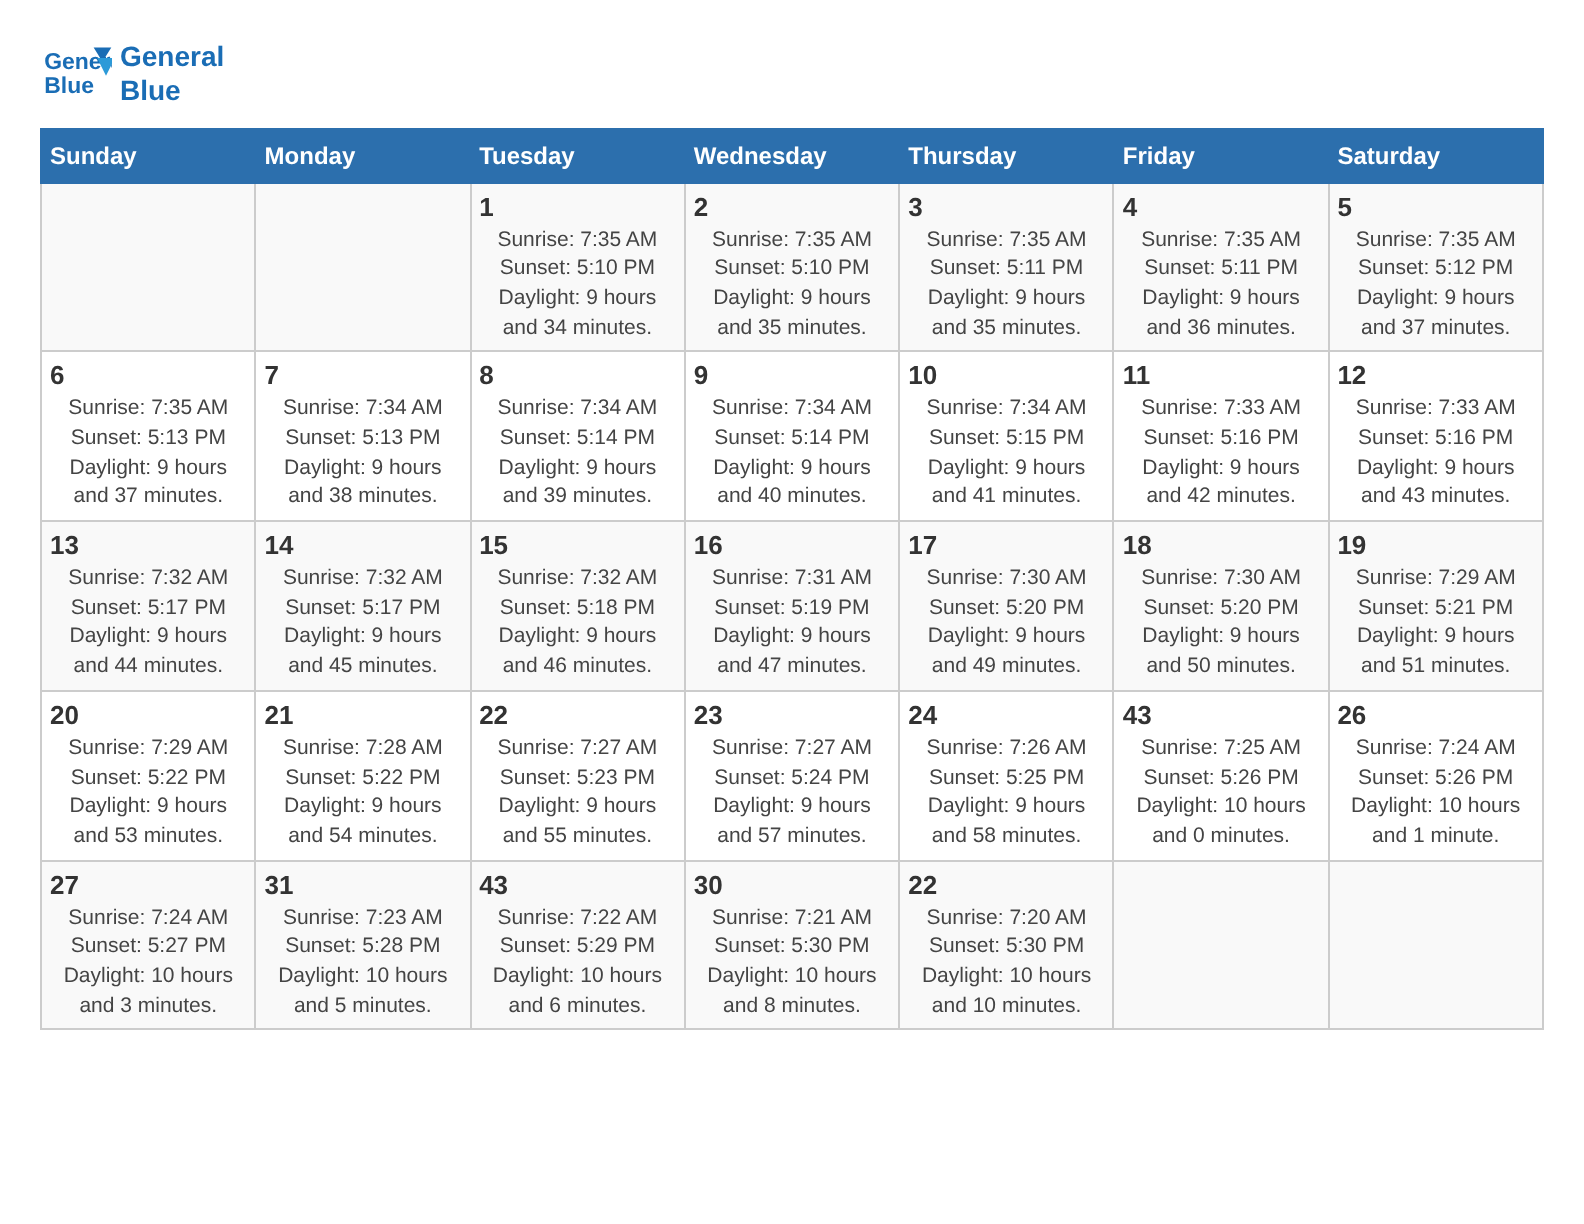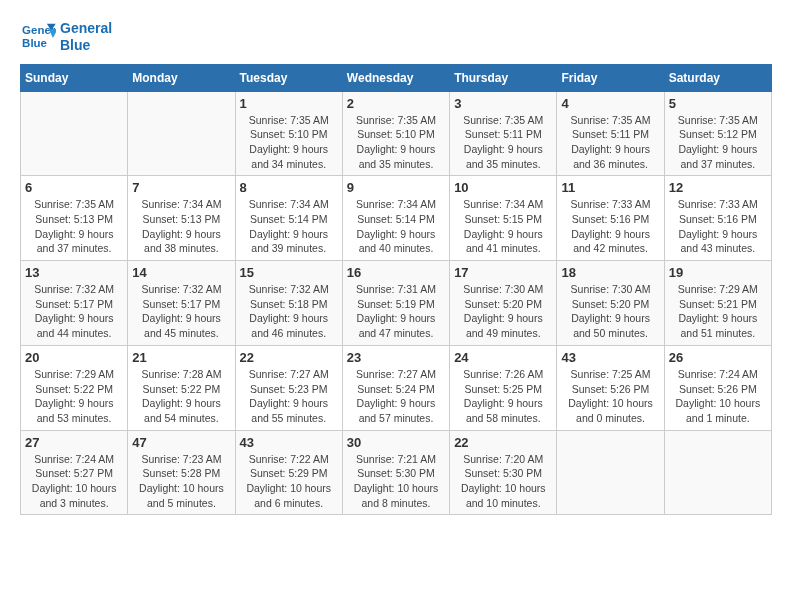--- a/index.html
+++ b/index.html
@@ -237,21 +237,21 @@
           <span class="day-number">26</span>
           <div class="day-info">Sunrise: 7:24 AM<br>Sunset: 5:26 PM<br>Daylight: 10 hours<br>and 1 minute.</div>
         </td>
       </tr>
       <tr>
         <td>
           <span class="day-number">27</span>
           <div class="day-info">Sunrise: 7:24 AM<br>Sunset: 5:27 PM<br>Daylight: 10 hours<br>and 3 minutes.</div>
         </td>
         <td>
-          <span class="day-number">47</span>
+          <span class="day-number">31</span>
           <div class="day-info">Sunrise: 7:23 AM<br>Sunset: 5:28 PM<br>Daylight: 10 hours<br>and 5 minutes.</div>
         </td>
         <td>
           <span class="day-number">43</span>
           <div class="day-info">Sunrise: 7:22 AM<br>Sunset: 5:29 PM<br>Daylight: 10 hours<br>and 6 minutes.</div>
         </td>
         <td>
           <span class="day-number">30</span>
           <div class="day-info">Sunrise: 7:21 AM<br>Sunset: 5:30 PM<br>Daylight: 10 hours<br>and 8 minutes.</div>
         </td>

